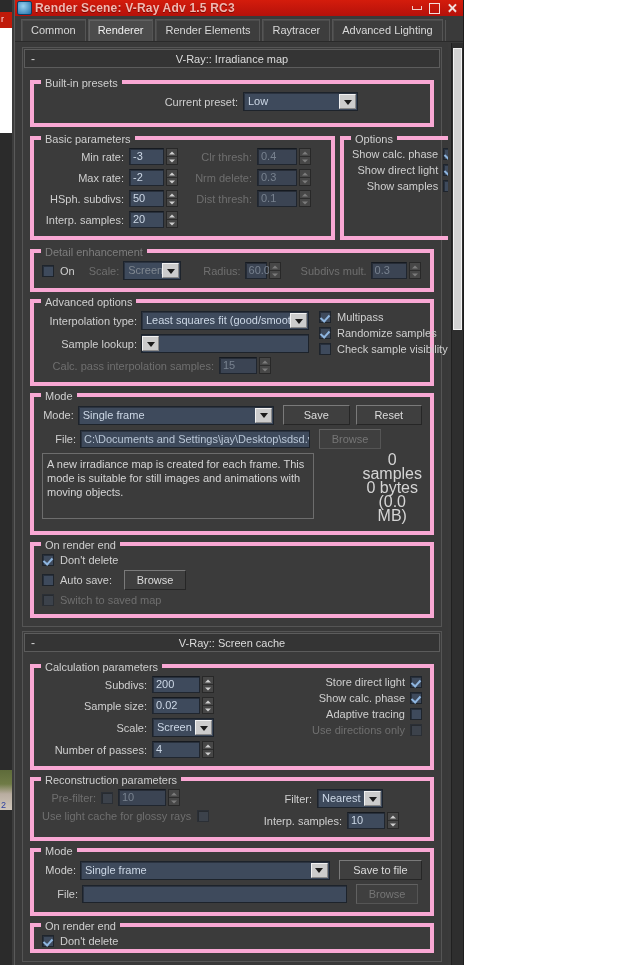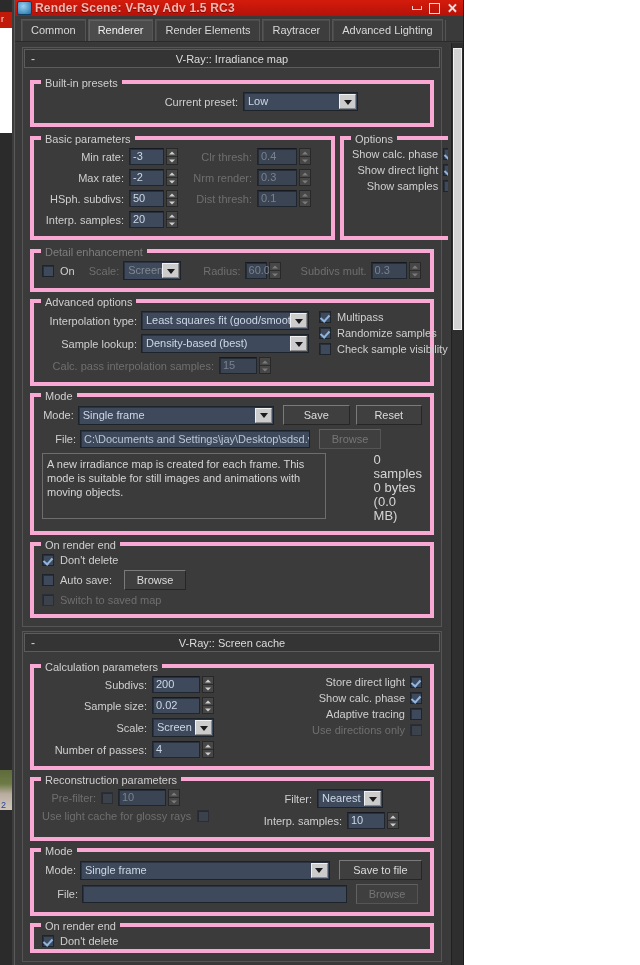--- a/index.html
+++ b/index.html
@@ -123,21 +123,21 @@
   .cb{width:12px;height:12px;background:#3e4a5c;border:1px solid #1e242c;
       box-sizing:border-box;position:relative;flex:0 0 auto;
       box-shadow:inset 1px 1px 0 rgba(0,0,0,.35);}
   .cb.on::after{content:"";position:absolute;left:2px;top:1px;width:4px;height:7px;
       border:solid #8fb6e0;border-width:0 2px 2px 0;transform:rotate(42deg);}
   .cb.dim{background:#3c424b;border-color:#2b2f35;}
 
   
   .infobox{border:1px solid #6d6d6d;background:#3b3b3b;color:#d5d5d5;font-size:11px;
       padding:3px 4px;line-height:14px;}
-  .infoside{color:#d5d5d5;font-size:13px;text-align:left;line-height:14px;margin-left:42px;}
+  .infoside{color:#d5d5d5;font-size:16px;text-align:center;line-height:14px;margin-left:42px;}
 </style>
 </head>
 <body>
 
 <div id="desktop">
   <div id="bg-left-strip"></div>
   <div id="bg-photo2"></div>
   <div id="bg-photo"></div>
   <div id="bg-win-red">
     <span>r</span>
@@ -246,21 +246,21 @@
                   <span class="lbl dim" style="width:64px;margin-right:5px;">Clr thresh:</span>
                   <div class="spin dim">
                     <span class="fld" style="width:40px;">0.4</span>
                     <span class="arrows">
                         <i></i>
                         <i></i>
                       </span>
                   </div>
                 </div>
                 <div class="row">
-                  <span class="lbl dim" style="width:64px;margin-right:5px;">Nrm render:</span>
+                  <span class="lbl dim" style="width:64px;margin-right:5px;">Nrm delete:</span>
                   <div class="spin dim">
                     <span class="fld" style="width:40px;">0.3</span>
                     <span class="arrows">
                         <i></i>
                         <i></i>
                       </span>
                   </div>
                 </div>
                 <div class="row" style="margin-bottom:0;">
                   <span class="lbl dim" style="width:64px;margin-right:5px;">Dist thresh:</span>
@@ -329,21 +329,20 @@
               <div class="row">
                 <span class="lbl" style="width:95px;margin-right:4px;">Interpolation type:</span>
                 <div class="dd" style="width:168px;">
                   <span class="ddtxt">Least squares fit (good/smooth</span>
                   <span class="ddbtn"></span>
                 </div>
               </div>
               <div class="row">
                 <span class="lbl" style="width:95px;margin-right:4px;">Sample lookup:</span>
                 <div class="dd" style="width:168px;">
-                  <span class="ddtxt">Density-based (best)</span>
                   <span class="ddbtn"></span>
                 </div>
               </div>
               <div class="row" style="margin-bottom:0;">
                 <span class="lbl dim" style="width:172px;margin-right:5px;">Calc. pass interpolation samples:</span>
                 <div class="spin dim">
                   <span class="fld" style="width:38px;">15</span>
                   <span class="arrows">
                       <i></i>
                       <i></i>

